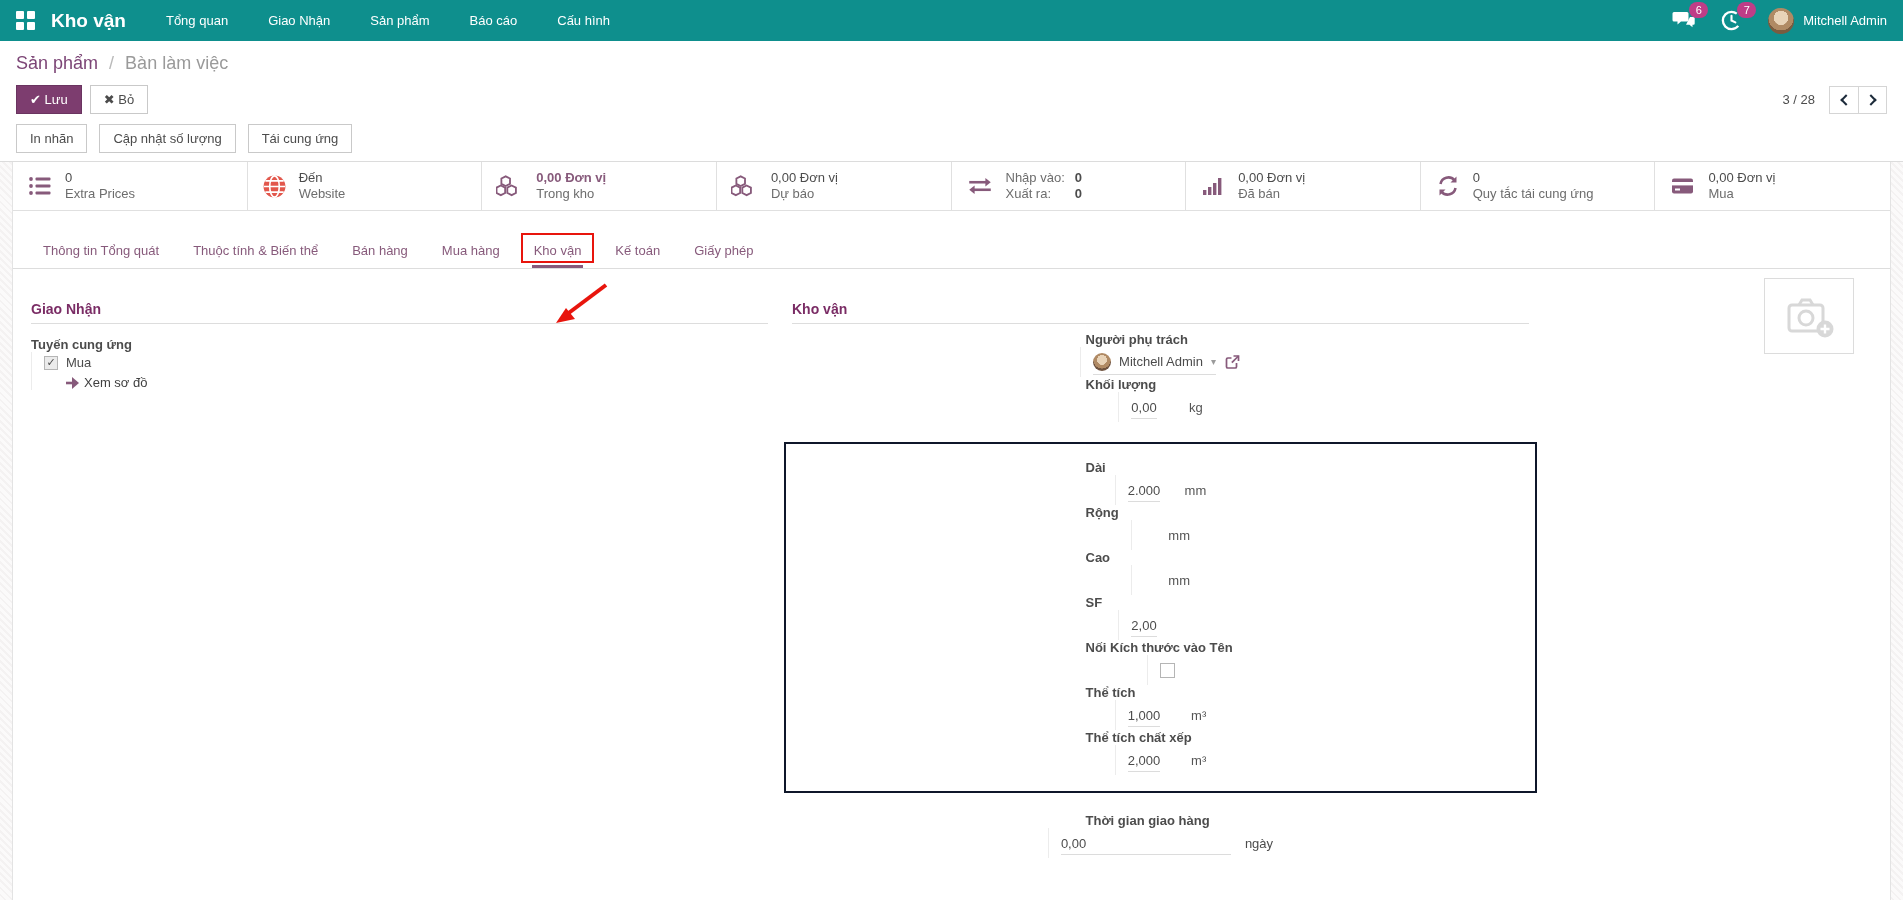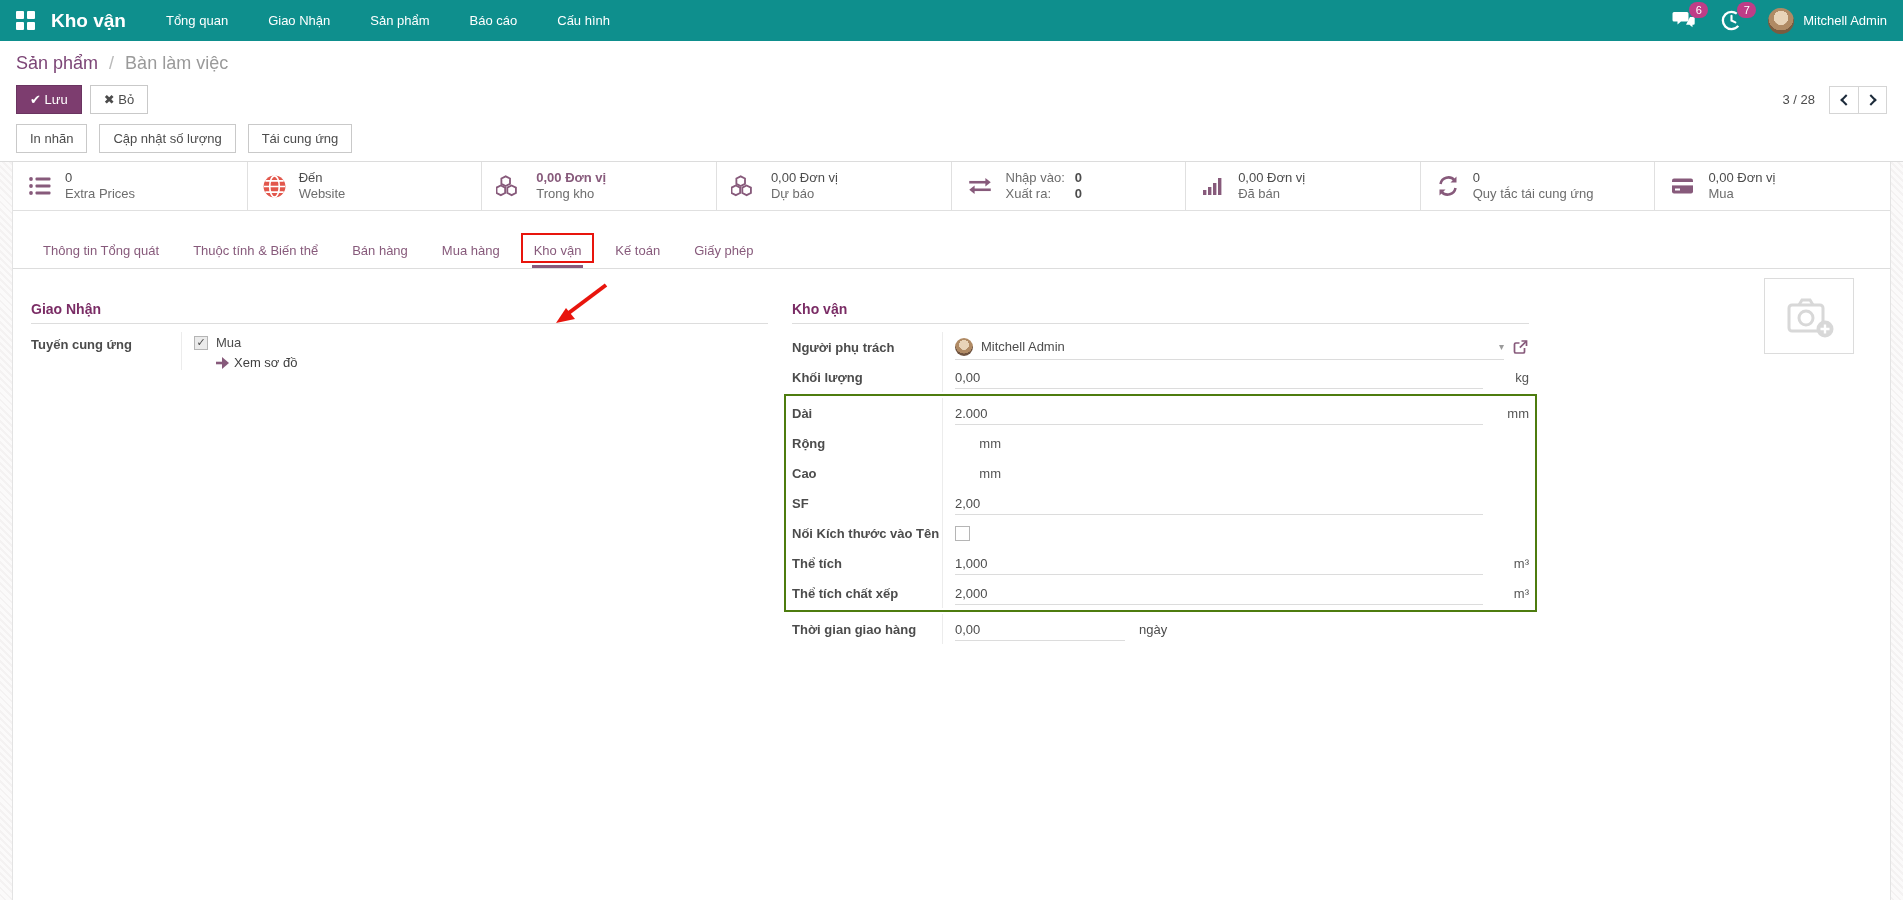--- a/index.html
+++ b/index.html
@@ -80,26 +80,26 @@
   .tab.active { border-bottom:3px solid #875A7B; padding-bottom:7px; }
   .tab-redbox { position:absolute; top:2px; left:-11px; right:-11px; bottom:2px; border:2px solid #e8150d; pointer-events:none; }
 
   
   .anno-arrow { position:absolute; left:535px; top:120px; pointer-events:none; }
 
   
   .groups { display:flex; gap:24px; padding:32px 16px 0 18px; }
   .group { width:737px; }
   .group-title { font-size:14px; font-weight:700; color:#7a2c65; padding-bottom:6px; border-bottom:1px solid #ddd; margin-bottom:8px; }
-  .frow { display:flex; align-items:center; min-height:30px; }
+  .frow { display:flex; align-items:center; min-height:30px;flex-direction:column; }
   .flabel { width:150px; flex-shrink:0; font-size:13px; font-weight:700; color:#4c4c4c; white-space:nowrap; }
   .fval { flex:1; border-left:1px solid #ececec; padding-left:12px; display:flex; align-items:center; min-height:30px; font-size:13px; }
   .finput { flex:1; border-bottom:1px solid #dcdcdc; padding:4px 0 3px; color:#4c4c4c; }
   .funit { width:46px; text-align:right; color:#555; padding-left:6px; }
-  .red-outline { border:2px solid #4d7c0f; margin:2px -8px; padding:2px 6px; }
+  .red-outline { border:2px solid #0f172a; margin:20px -8px; padding:16px 6px; }
 
   .m2o-inner { flex:1; display:flex; align-items:center; gap:8px; border-bottom:1px solid #dcdcdc; padding:3px 0; }
   .m2o-avatar { width:18px; height:18px; border-radius:50%;
     background:radial-gradient(circle at 50% 38%, #e8d3b8 0 34%, #b08a64 35% 60%, #6f5340 61%); }
   .caret { margin-left:auto; color:#9b9b9b; font-size:10px; }
   .ext-link { margin-left:8px; cursor:pointer; display:flex; }
 
   .route-val { flex-direction:column; align-items:flex-start; gap:2px; padding-top:3px; }
   .route-line { display:flex; align-items:center; gap:8px; font-size:13px; color:#4c4c4c; }
   .route-link { display:flex; align-items:center; gap:5px; color:#404040; cursor:pointer; margin-left:22px; margin-top:3px; }

